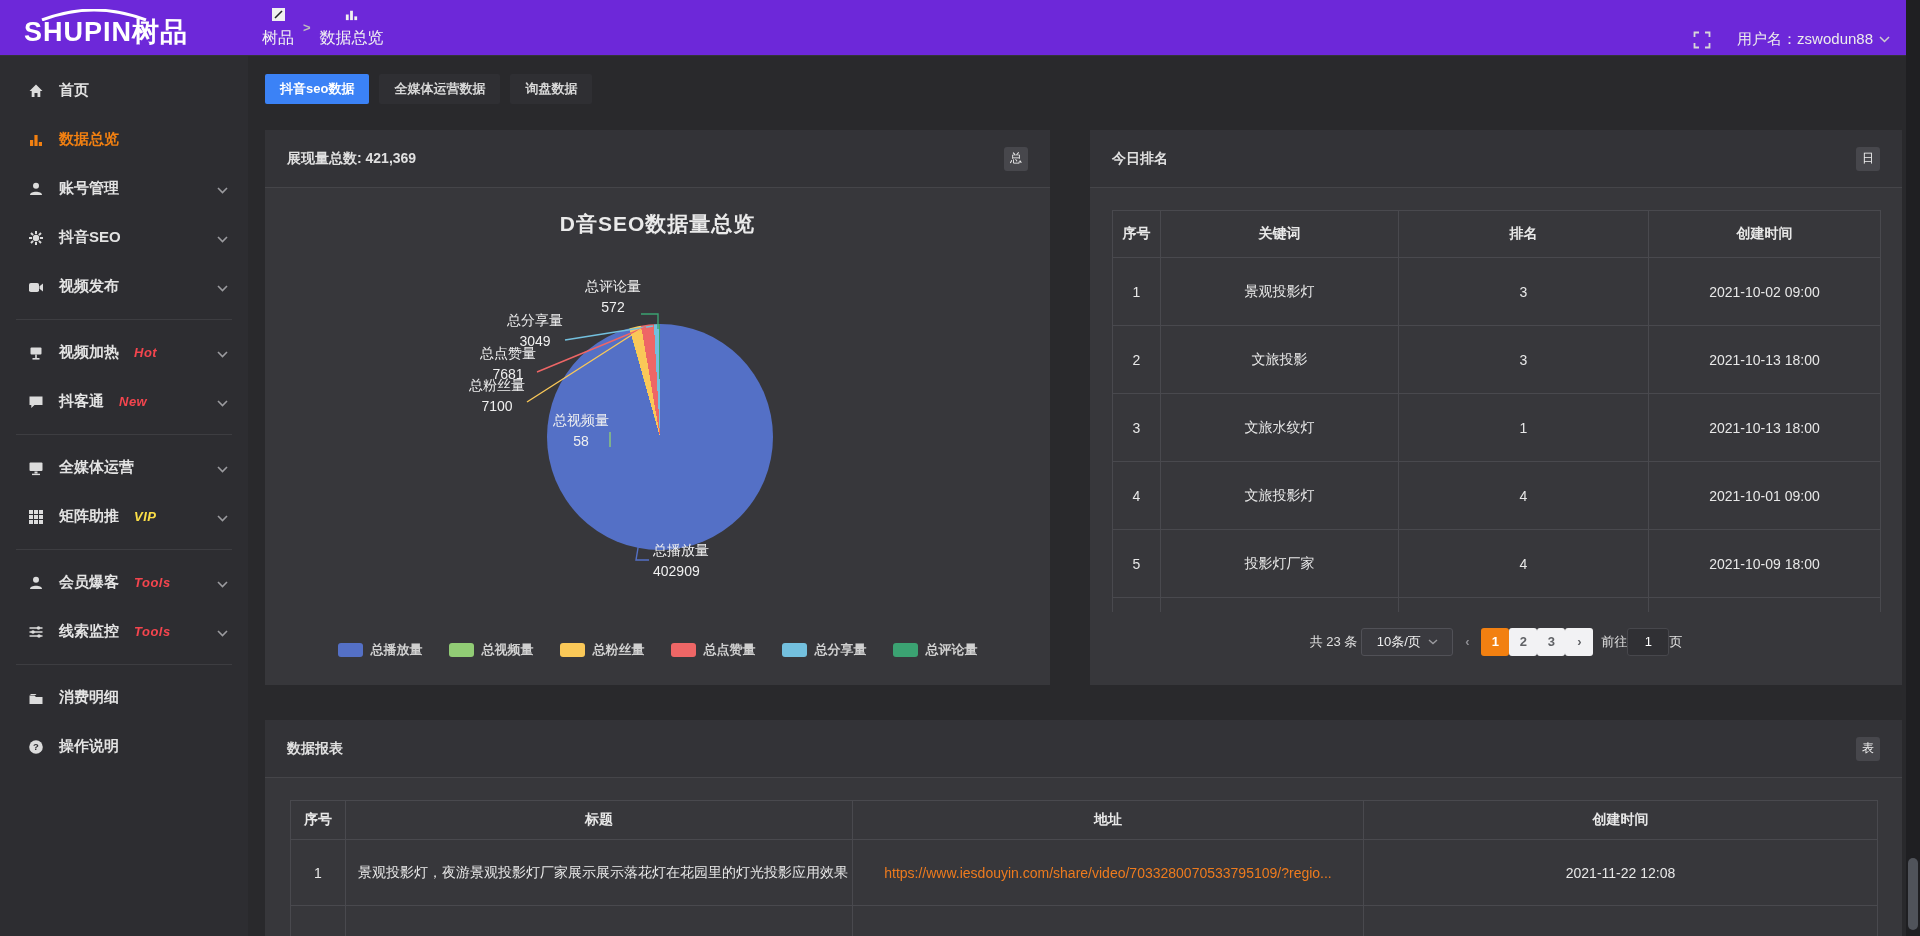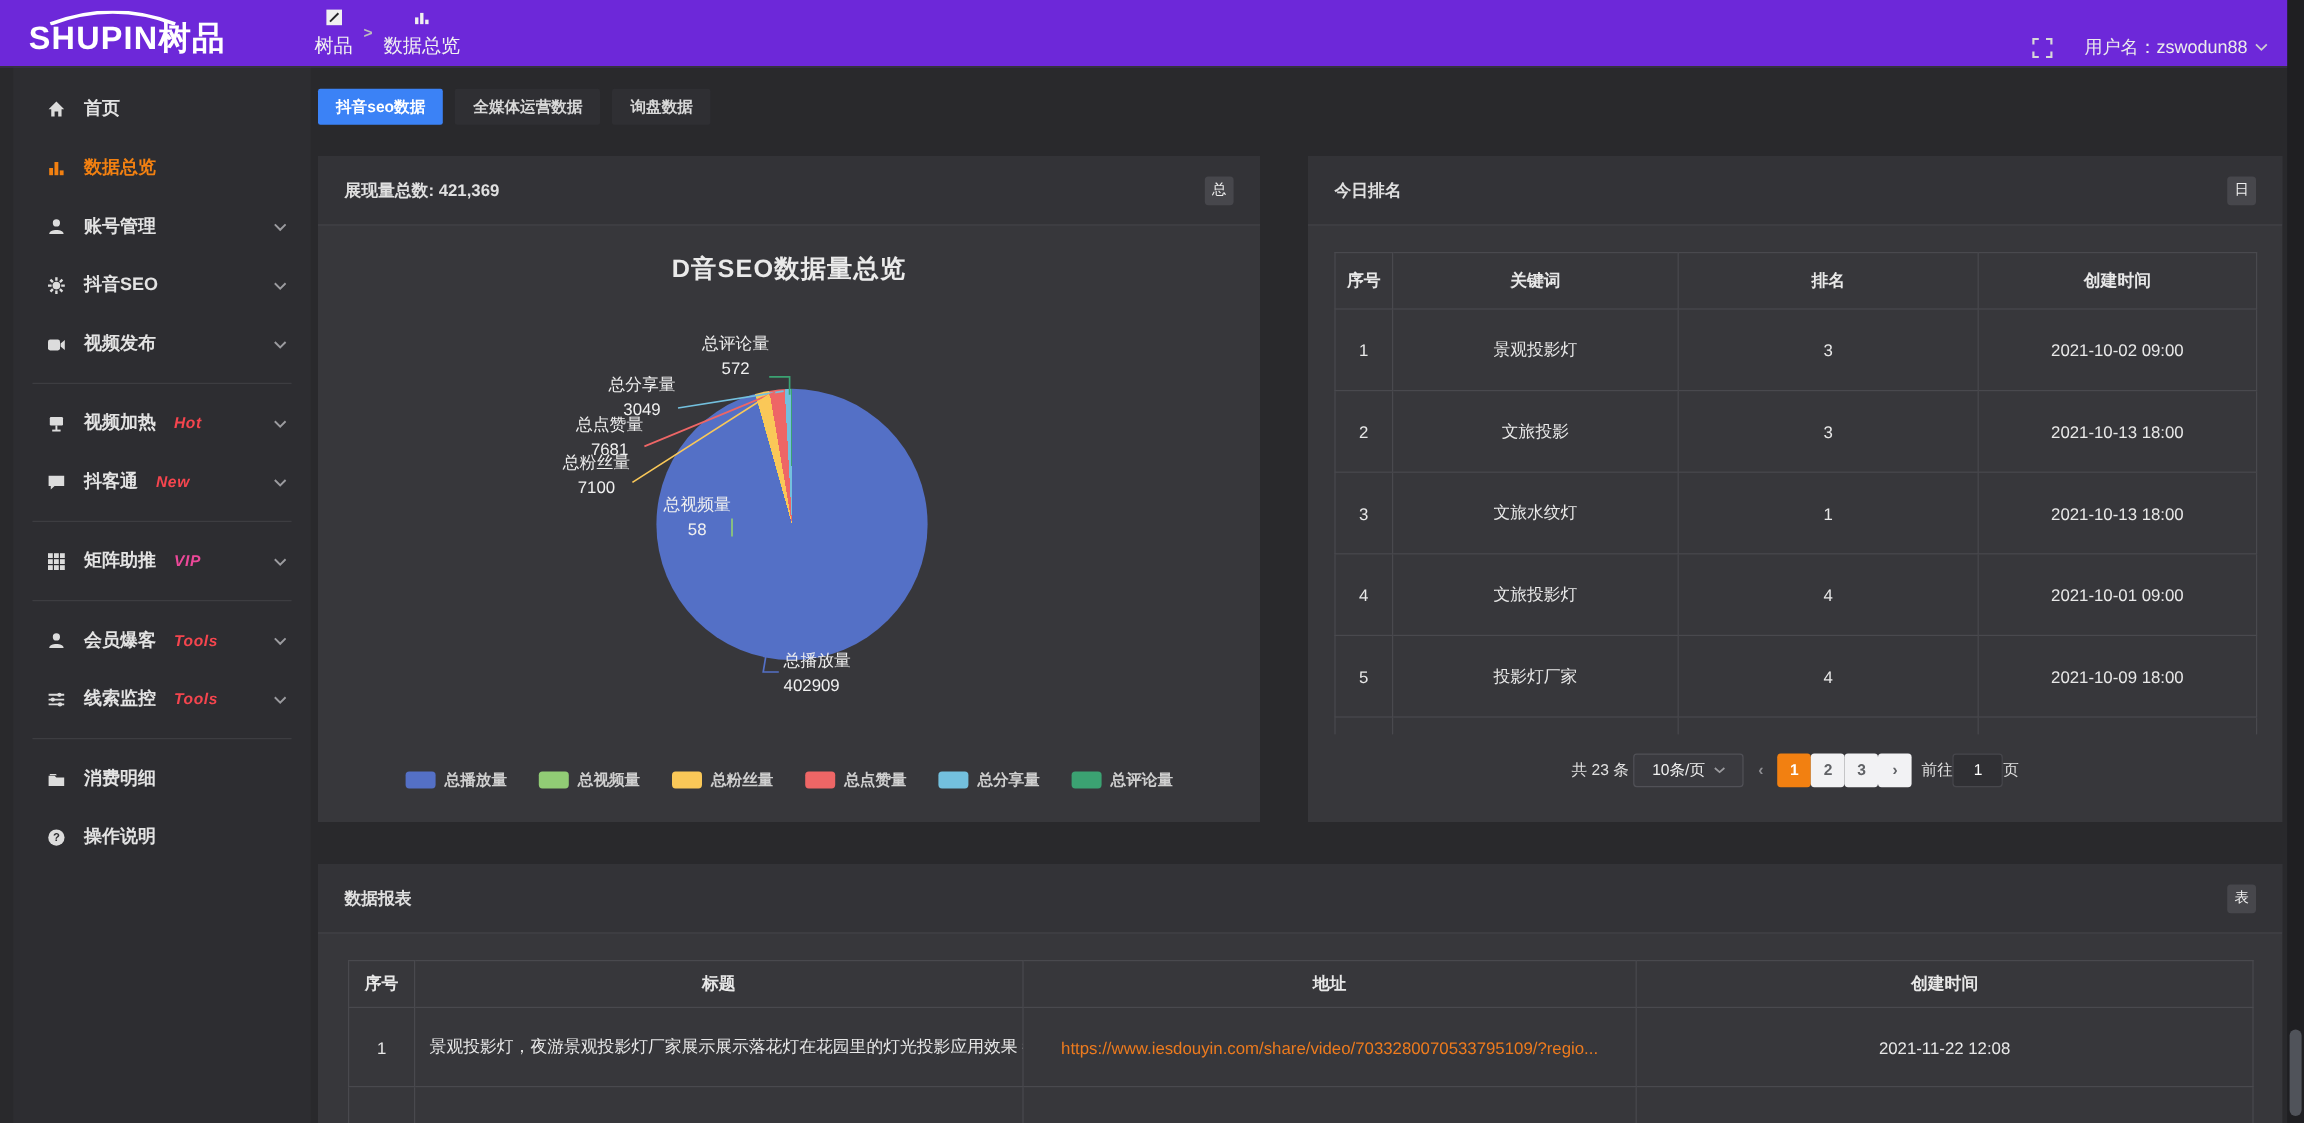--- a/index.html
+++ b/index.html
@@ -15,30 +15,30 @@
     display:flex;align-items:center;z-index:20;border-bottom:1px solid #343438;}
   .logo-wrap{width:248px;padding-left:24px;position:relative;flex:none;}
   .logo-arc{position:absolute;left:38px;top:3px;}
   .logo-text{font-size:27px;font-weight:800;color:#fff;letter-spacing:1px;margin-top:8px;display:inline-block;}
   .breadcrumb{display:flex;align-items:center;gap:9px;font-size:16px;color:#f2f2f2;margin-left:14px;}
   .crumb{display:flex;align-items:center;gap:6px;flex-direction:column;}
   .crumb-sep{color:#bdbdbd;font-size:13px;font-weight:700;}
   .topbar-right{margin-left:auto;display:flex;align-items:center;gap:26px;padding-right:30px;font-size:15px;color:#ececec;margin-top:24px;}
   .user-box{display:flex;align-items:center;gap:6px;cursor:pointer;}
   
-  .sidebar{position:absolute;left:11px;top:56px;width:248px;height:880px;background:#2d2d31;padding-top:10px;}
+  .sidebar{position:absolute;left:0;top:56px;width:248px;height:880px;background:#2d2d31;padding-top:10px;}
   .side-item{height:49px;display:flex;align-items:center;padding:0 20px 0 26px;font-size:15px;
     color:#e3e3e3;cursor:pointer;font-weight:600;}
   .side-item .s-icon{width:20px;margin-right:13px;display:flex;justify-content:center;align-items:center;color:#dcdcdc;}
   .side-item.active{color:#f28011;}
   .side-item.active .s-icon{color:#f28011;}
   .side-item .chev{margin-left:auto;}
   .side-badge{font-style:italic;font-weight:800;font-size:13px;margin-left:15px;letter-spacing:.5px;}
   .badge-red{color:#f4454e;}
-  .badge-gold{color:#ec4899;}
+  .badge-gold{color:#fde047;}
   .side-divider{height:1px;background:#3d3d41;margin:8px 16px;}
   
   .content{position:absolute;left:248px;top:56px;width:1672px;height:880px;}
   .tabs{position:absolute;left:17px;top:18px;display:flex;gap:10px;}
   .tab{height:30px;padding:0 15px;display:flex;align-items:center;background:#2f2f33;color:#d8d8d8;
     border-radius:2px;font-size:13px;font-weight:700;cursor:pointer;}
   .tab.active{background:#3b82f6;color:#fff;}
   .panel{position:absolute;background:#37373b;overflow:hidden;}
   .panel-head{height:58px;display:flex;align-items:center;padding:0 22px;background:#333337;
     border-bottom:1px solid #454549;font-size:14px;font-weight:700;color:#e0e0e0;}
@@ -223,20 +223,33 @@
     </span>
     <span>抖客通</span>
     <span class="side-badge badge-red">New</span>
     <span class="chev"><svg width="11" height="7" viewBox="0 0 11 7" fill="none">
           <polyline points="1,1 5.5,5.5 10,1" stroke="#9b9b9f" stroke-width="1.6"></polyline>
         </svg></span>
   </div>
 
   <div class="side-divider"></div>
 
+  <div class="side-item">
+    <span class="s-icon">
+      <svg width="16" height="16" viewBox="0 0 16 16" fill="currentColor">
+          <rect x="1.5" y="2.5" width="13" height="8.5" rx="1"></rect>
+          <rect x="6.5" y="11.5" width="3" height="2"></rect>
+          <rect x="4" y="13.7" width="8" height="1.4"></rect>
+        </svg>
+    </span>
+    <span>全媒体运营</span>
+    <span class="chev"><svg width="11" height="7" viewBox="0 0 11 7" fill="none">
+          <polyline points="1,1 5.5,5.5 10,1" stroke="#9b9b9f" stroke-width="1.6"></polyline>
+        </svg></span>
+  </div>
 
   <div class="side-item">
     <span class="s-icon">
       <svg width="16" height="16" viewBox="0 0 16 16" fill="currentColor">
           <rect x="1" y="1" width="4" height="4"></rect>
           <rect x="6" y="1" width="4" height="4"></rect>
           <rect x="11" y="1" width="4" height="4"></rect>
           <rect x="1" y="6" width="4" height="4"></rect>
           <rect x="6" y="6" width="4" height="4"></rect>
           <rect x="11" y="6" width="4" height="4"></rect>

